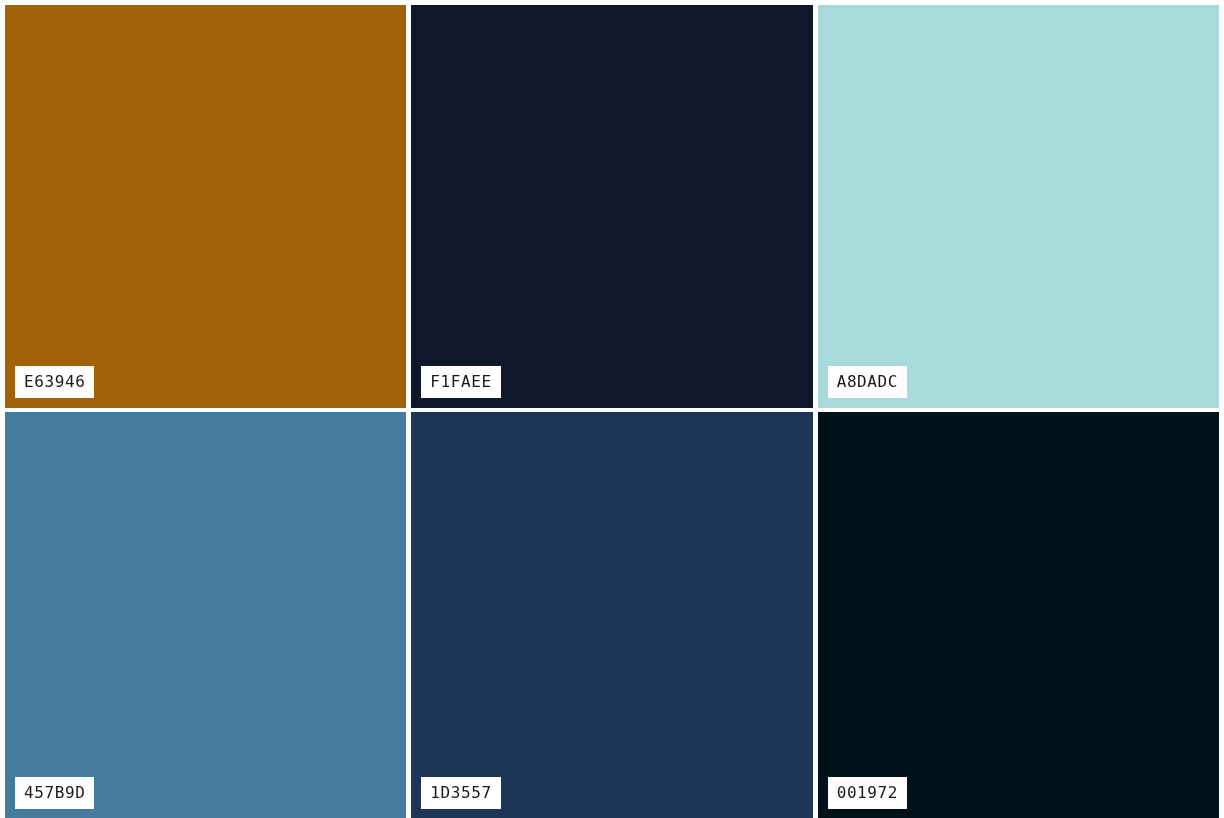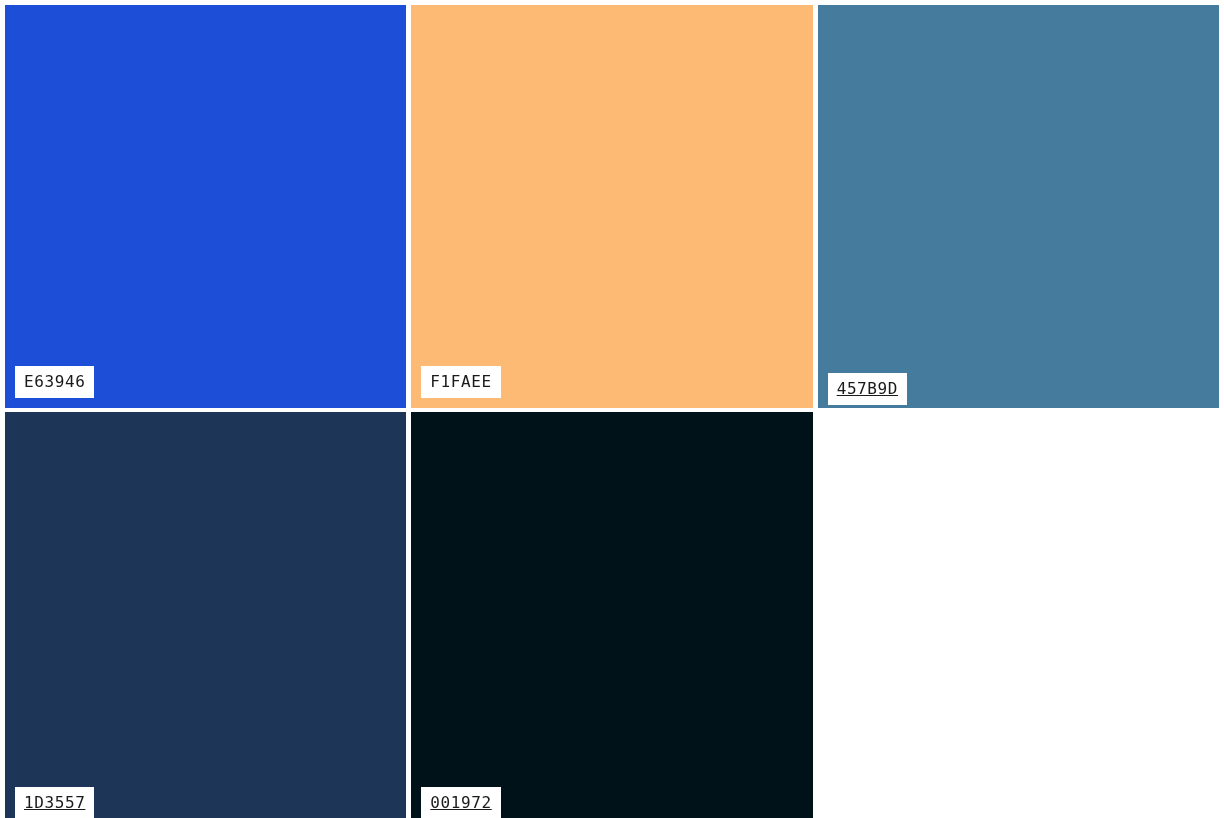--- a/index.html
+++ b/index.html
@@ -47,37 +47,39 @@
     padding: 8px 9px 8px 9px;
     white-space: nowrap;
     box-sizing: border-box;
   }
 
   .row-top .swatch-label {
     bottom: 10px;
   }
 
   .row-bottom .swatch-label {
-    bottom: 3px;
-    text-decoration: underline;
+    bottom: 13px;
   }
 </style>
 </head>
 <body style="background: rgb(255, 255, 255);">
 
 <div id="palette-grid">
 
-  <div class="swatch row-top" style="background-color: #1d4ed8; padding-left: 39px;">
+  <div class="swatch row-top" style="background-color: #a16207; padding-left: 39px;">
     <span class="swatch-label">E63946</span>
   </div>
 
-  <div class="swatch row-top" style="background-color: #fdba74;">
+  <div class="swatch row-top" style="background-color: #0f172a;">
     <span class="swatch-label">F1FAEE</span>
   </div>
 
+  <div class="swatch row-top" style="background-color: rgb(168, 218, 220);">
+    <span class="swatch-label">A8DADC</span>
+  </div>
 
   <div class="swatch row-bottom" style="background-color: rgb(69, 123, 157);">
     <span class="swatch-label">457B9D</span>
   </div>
 
   <div class="swatch row-bottom" style="background-color: rgb(29, 53, 87);">
     <span class="swatch-label">1D3557</span>
   </div>
 
   <div class="swatch row-bottom" style="background-color: rgb(0, 18, 25);">

